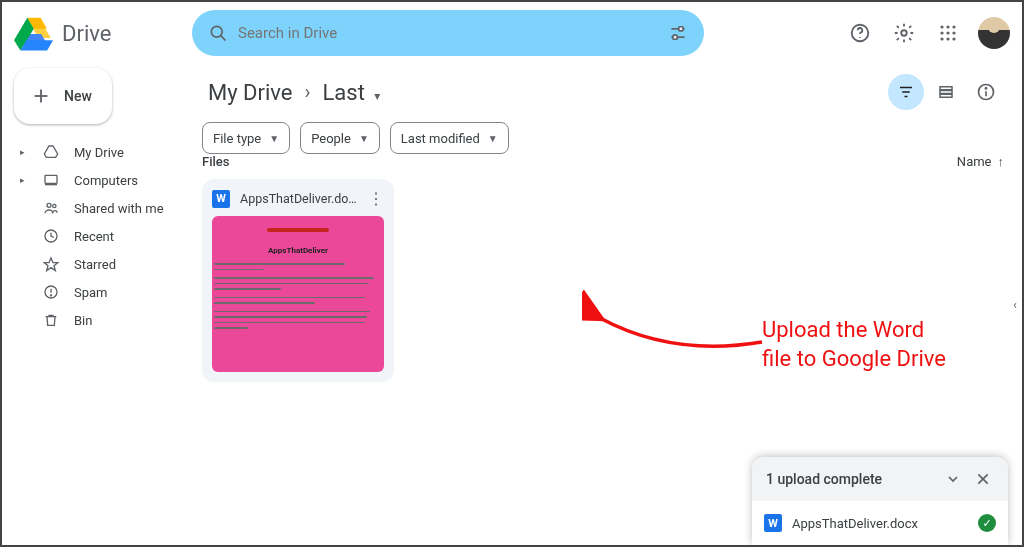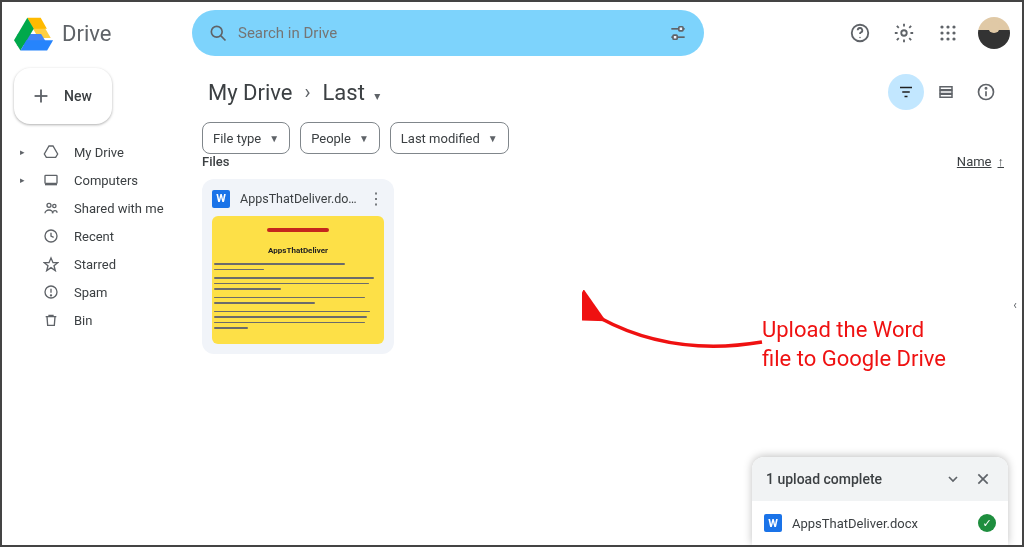--- a/index.html
+++ b/index.html
@@ -30,28 +30,28 @@
   .breadcrumb .crumb { padding: 4px 6px; border-radius: 6px; cursor: pointer; }
   .breadcrumb .sep { color: #5f6368; font-size: 20px; }
   .breadcrumb .caret { margin-left: 4px; font-size: 12px; color:#5f6368; }
   .view-tools { margin-left: auto; display: flex; align-items: center; gap: 4px; }
   .view-tools .active { background: #c2e7ff; }
   .chip-row { display: flex; gap: 10px; margin-top: 6px; }
   .chip { border: 1px solid #80868b; border-radius: 8px; height: 32px; display: flex; align-items: center; padding: 0 10px; font-size: 13px; color: #3c4043; cursor: pointer; gap: 8px; }
   .chip .caret { font-size: 10px; color: #5f6368; }
   .files-heading-row { display: flex; align-items: center; }
   .files-heading { font-size: 13px; color: #3c4043; font-weight: 500; }
-  .sort-label { margin-left: auto; font-size: 13px; color: #3c4043; display: flex; align-items: center; gap: 6px; cursor:pointer;text-decoration:underline; }
+  .sort-label { margin-left: auto; font-size: 13px; color: #3c4043; display: flex; align-items: center; gap: 6px; cursor:pointer; }
   
   .file-grid { margin-top: 10px; display: flex; gap: 14px; }
   .file-card { width: 192px; border-radius: 12px; background: #f1f4f9; overflow: hidden; cursor: pointer; }
   .file-card-header { display: flex; align-items: center; padding: 10px 10px 8px 10px; gap: 10px; }
   .file-card-header .file-icon { width: 18px; height: 18px; background: #1a73e8; color: #fff; font-size: 11px; display:flex; align-items:center; justify-content:center; border-radius:2px; font-weight:700; }
   .file-card-header .file-name { flex:1; font-size: 12.5px; color: #3c4043; white-space: nowrap; overflow:hidden; text-overflow:ellipsis; }
-  .file-preview { margin: 0 10px 10px 10px; height: 128px; background: #fde047; border-radius: 6px; padding: 12px 2px; overflow:hidden; }
+  .file-preview { margin: 0 10px 10px 10px; height: 156px; background: #ec4899; border-radius: 6px; padding: 12px 2px; overflow:hidden; }
   .preview-title { font-size: 8px; font-weight: 700; color:#222; text-align:center; margin-top:14px; margin-bottom:8px; }
   .preview-line { height: 1.5px; background: #6b6b6b; margin-bottom: 4px; border-radius:1px; }
   .preview-redline { width: 62px; height: 4px; background: #c4261d; margin: 0 auto 6px auto; border-radius:2px; }
   
   .annotation { position: absolute; left: 398px; top: 198px; pointer-events: none; }
   .annotation svg { position:absolute; left:0; top:0; }
   .anno-text { position:absolute; left:180px; top:54px; color:#ef1111; font-family: 'Comic Sans MS', 'Segoe Script', cursive; font-size: 22px; line-height: 1.3; white-space: nowrap; }
   
   .upload-toast { position: absolute; right: 14px; bottom: 0; width: 256px; background: #fff; border-radius: 12px 12px 0 0; box-shadow: 0 -1px 8px rgba(0,0,0,.25); overflow:hidden; }
   .toast-head { display:flex; align-items:center; height: 44px; padding: 0 10px 0 14px; background:#f1f3f4; font-size: 14px; color:#3c4043; font-weight:500; }

